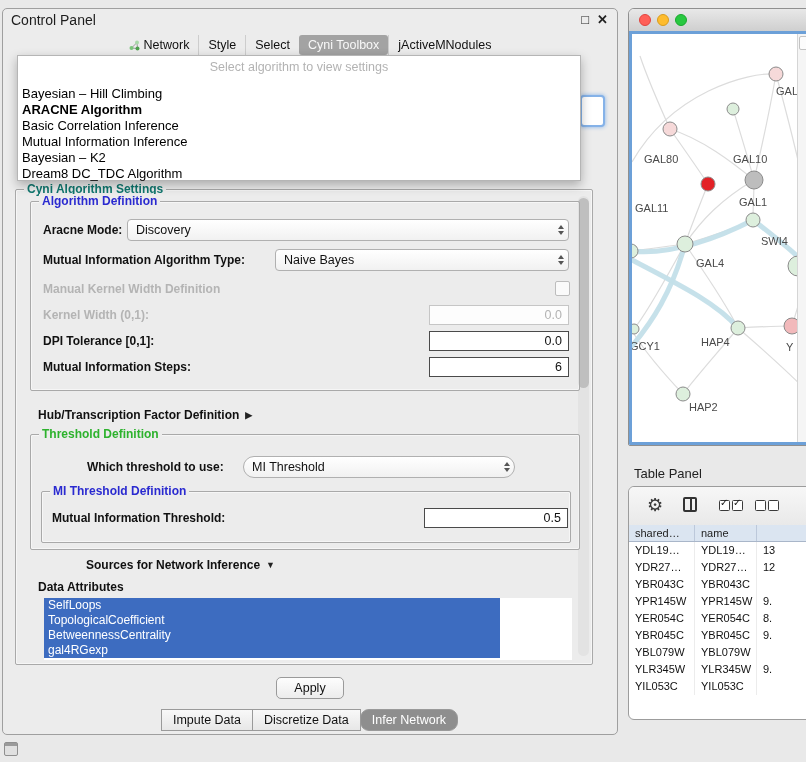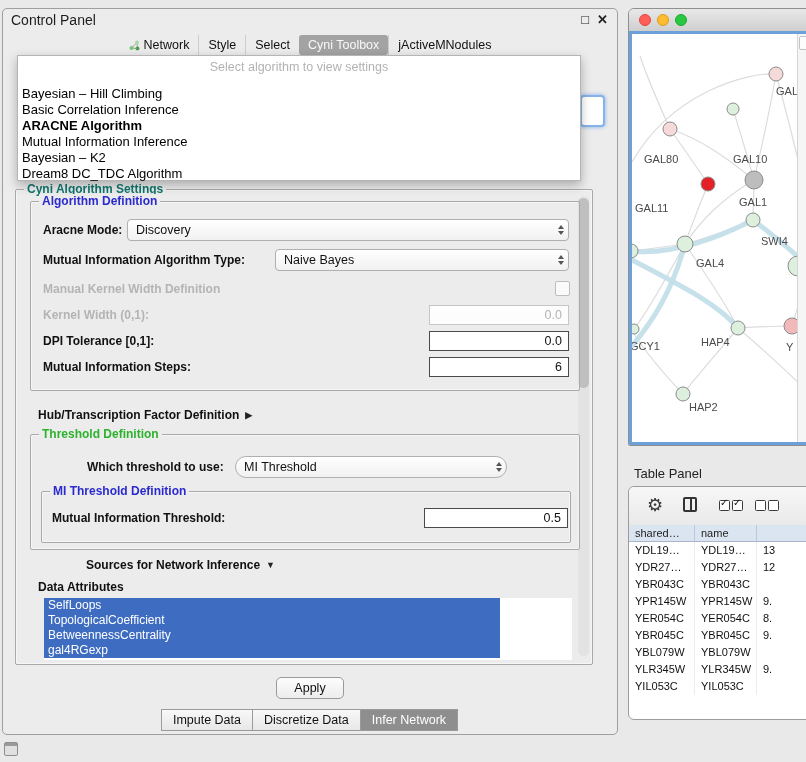--- a/index.html
+++ b/index.html
@@ -62,21 +62,21 @@
   #attr-list{position:absolute;left:28px;top:408px;width:528px;height:62px;background:#ffffff;overflow:hidden;}
   .attr-item{width:456px;height:15px;line-height:15px;background:#3d6cc0;color:#fff;font-size:12px;padding-left:4px;box-sizing:border-box;}
 
   .apply-row{position:absolute;left:0;top:668px;width:100%;display:flex;justify-content:center;}
   .btn{background:linear-gradient(#fdfdfd,#ececec);border:1px solid #9a9a9a;border-radius:5px;
     font-size:12.5px;color:#111;padding:3px 17px;font-family:"Liberation Sans",sans-serif;}
 
   .bottom-tabs{position:absolute;left:0;top:700px;width:100%;display:flex;justify-content:center;}
   .btab{border:1px solid #9a9a9a;background:linear-gradient(#f8f8f8,#e7e7e7);font-size:12.5px;
     color:#111;padding:3px 11px;margin-left:-1px;}
-  .btab.selected{background:#8e8e8e;color:#ffffff;}
+  .btab.selected{background:#8e8e8e;color:#ffffff;border-radius:9px;}
 
   
   #network-window{position:absolute;left:628px;top:8px;width:186px;height:438px;background:#fff;
     border:1px solid #8f8f8f;border-radius:6px 6px 2px 2px;box-sizing:border-box;overflow:hidden;}
   .mac-chrome{position:relative;height:22px;background:linear-gradient(#e8e8e8,#cfcfcf);border-bottom:1px solid #a9a9a9;border-radius:5px 5px 0 0;}
   .traffic{position:absolute;top:5px;width:12px;height:12px;border-radius:50%;box-sizing:border-box;}
   .traffic.red{left:10px;background:#ff5f57;border:1px solid #e0443e;}
   .traffic.yellow{left:28px;background:#febc2e;border:1px solid #d89c1f;}
   .traffic.green{left:46px;background:#28c840;border:1px solid #1ba82f;}
   .net-view{position:absolute;left:0;right:0;top:22px;bottom:0;border:3px solid #6ca0d8;background:#fff;box-sizing:border-box;}
@@ -151,22 +151,22 @@
           <span>jActiveMNodules</span>
         </div>
     </div>
 
     <div id="combo-fragment"></div>
 
     <div id="algo-popup">
       <div class="popup-placeholder">Select algorithm to view settings</div>
       <div class="popup-items">
         <div class="popup-item">Bayesian – Hill Climbing</div>
+        <div class="popup-item bold">ARACNE Algorithm</div>
         <div class="popup-item">Basic Correlation Inference</div>
-        <div class="popup-item bold">ARACNE Algorithm</div>
         <div class="popup-item">Mutual Information Inference</div>
         <div class="popup-item">Bayesian – K2</div>
         <div class="popup-item">Dream8 DC_TDC Algorithm</div>
       </div>
     </div>
 
     <div class="group" style="left:12px;top:180px;width:576px;height:474px;">
       <span class="group-title">Cyni Algorithm Settings</span>
 
       <div class="v-scrollbar">
@@ -215,21 +215,21 @@
 
       <div class="tree-row" style="left:22px;top:218px;">
         <span>Hub/Transcription Factor Definition</span>
         <span class="tree-arrow">▶</span>
       </div>
 
       <div class="group" style="left:14px;top:244px;width:548px;height:114px;">
         <span class="group-title green">Threshold Definition</span>
 
         <span class="lbl" style="left:56px;top:25px;">Which threshold to use:</span>
-        <div class="combo" style="left:204px;top:21px;width:272px;border-radius:11px;">
+        <div class="combo" style="left:212px;top:21px;width:272px;border-radius:11px;">
           <span>MI Threshold</span>
           <span class="combo-arrows">
               <span class="tri-up"></span>
               <span class="tri-down"></span>
             </span>
         </div>
 
         <div class="group" style="left:10px;top:56px;width:528px;height:50px;">
           <span class="group-title blue">MI Threshold Definition</span>
           <span class="lbl" style="left:10px;top:19px;">Mutual Information Threshold:</span>

